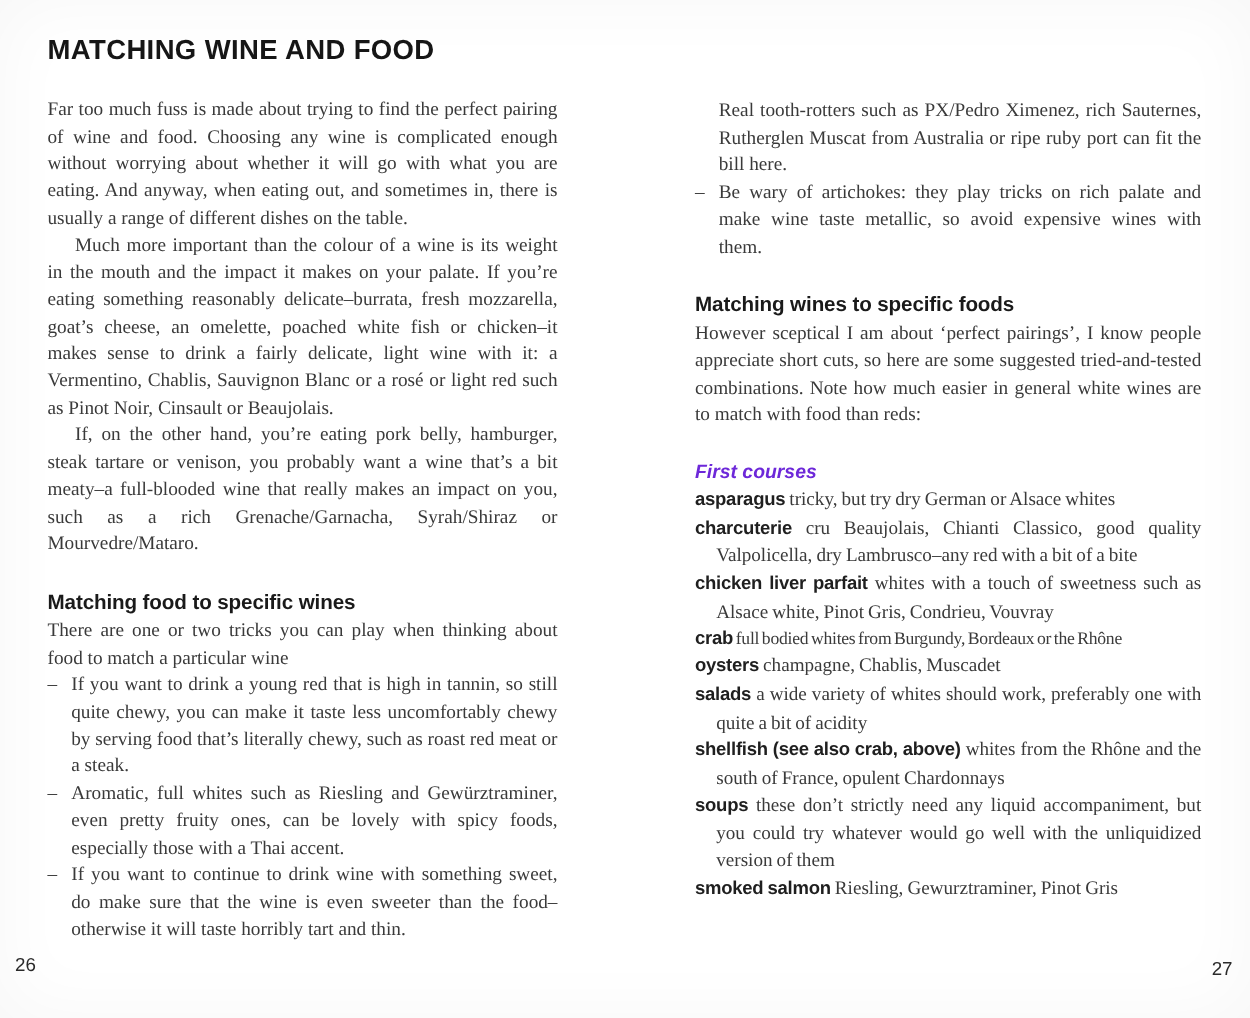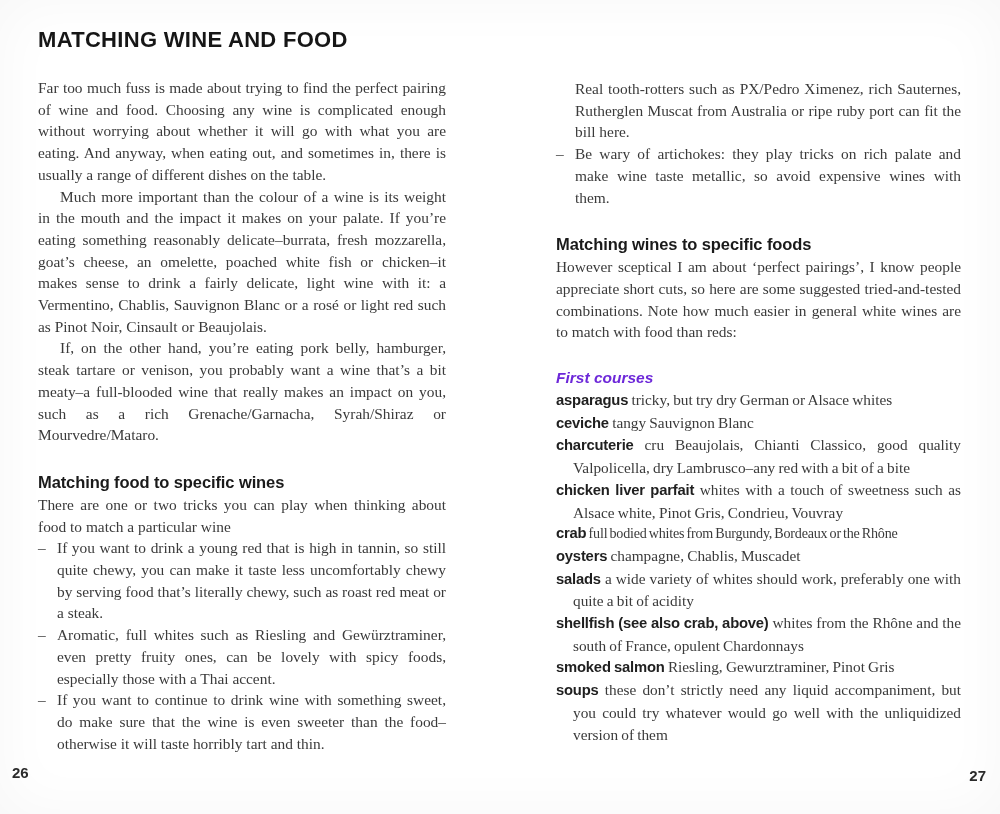--- a/index.html
+++ b/index.html
@@ -98,21 +98,21 @@
   }
   .entry.condensed {
     font-size: 14.1px;
     letter-spacing: -0.2px;
     word-spacing: -1.2px;
   }
 
   .page-num {
     position: absolute;
     font-family: "Liberation Sans", sans-serif;
-    font-weight: 700;
+    font-weight: 400;
     font-size: 15px;
     color: #2a2a2a;
   }
   .page-num-left  { left: 12px;  top: 764px; }
   .page-num-right { right: 14px; top: 767px; }
 </style>
 </head>
 <body>
 
 <div class="book">
@@ -141,28 +141,27 @@
       <li>Be wary of artichokes: they play tricks on rich palate and make wine taste metallic, so avoid expensive wines with them.</li>
     </ul>
 
     <h2 class="sub-heading">Matching wines to specific foods</h2>
     <p class="body-par">However sceptical I am about ‘perfect pairings’, I know people appreciate short cuts, so here are some suggested tried-and-tested combinations. Note how much easier in general white wines are to match with food than reds:</p>
 
     <h3 class="italic-sub">First courses</h3>
 
     <div class="entries">
       <p class="entry"><b class="term">asparagus</b> <span>tricky, but try dry German or Alsace whites</span></p>
-      <p class="entry"><b class="term">ceviche</b> <span>tangy Sauvignon Blanc</span></p>
       <p class="entry"><b class="term">charcuterie</b> <span>cru Beaujolais, Chianti Classico, good quality Valpolicella, dry Lambrusco–any red with a bit of a bite</span></p>
       <p class="entry"><b class="term">chicken liver parfait</b> <span>whites with a touch of sweetness such as Alsace white, Pinot Gris, Condrieu, Vouvray</span></p>
       <p class="entry condensed"><b class="term">crab</b> <span>full bodied whites from Burgundy, Bordeaux or the Rhône</span></p>
       <p class="entry"><b class="term">oysters</b> <span>champagne, Chablis, Muscadet</span></p>
       <p class="entry"><b class="term">salads</b> <span>a wide variety of whites should work, preferably one with quite a bit of acidity</span></p>
       <p class="entry"><b class="term">shellfish (see also crab, above)</b> <span>whites from the Rhône and the south of France, opulent Chardonnays</span></p>
+      <p class="entry"><b class="term">soups</b> <span>these don’t strictly need any liquid accompaniment, but you could try whatever would go well with the unliquidized version of them</span></p>
       <p class="entry"><b class="term">smoked salmon</b> <span>Riesling, Gewurztraminer, Pinot Gris</span></p>
-      <p class="entry"><b class="term">soups</b> <span>these don’t strictly need any liquid accompaniment, but you could try whatever would go well with the unliquidized version of them</span></p>
     </div>
   </div>
 
   <div class="page-num page-num-left">26</div>
   <div class="page-num page-num-right">27</div>
 
 </div>
 
 </body></html>

